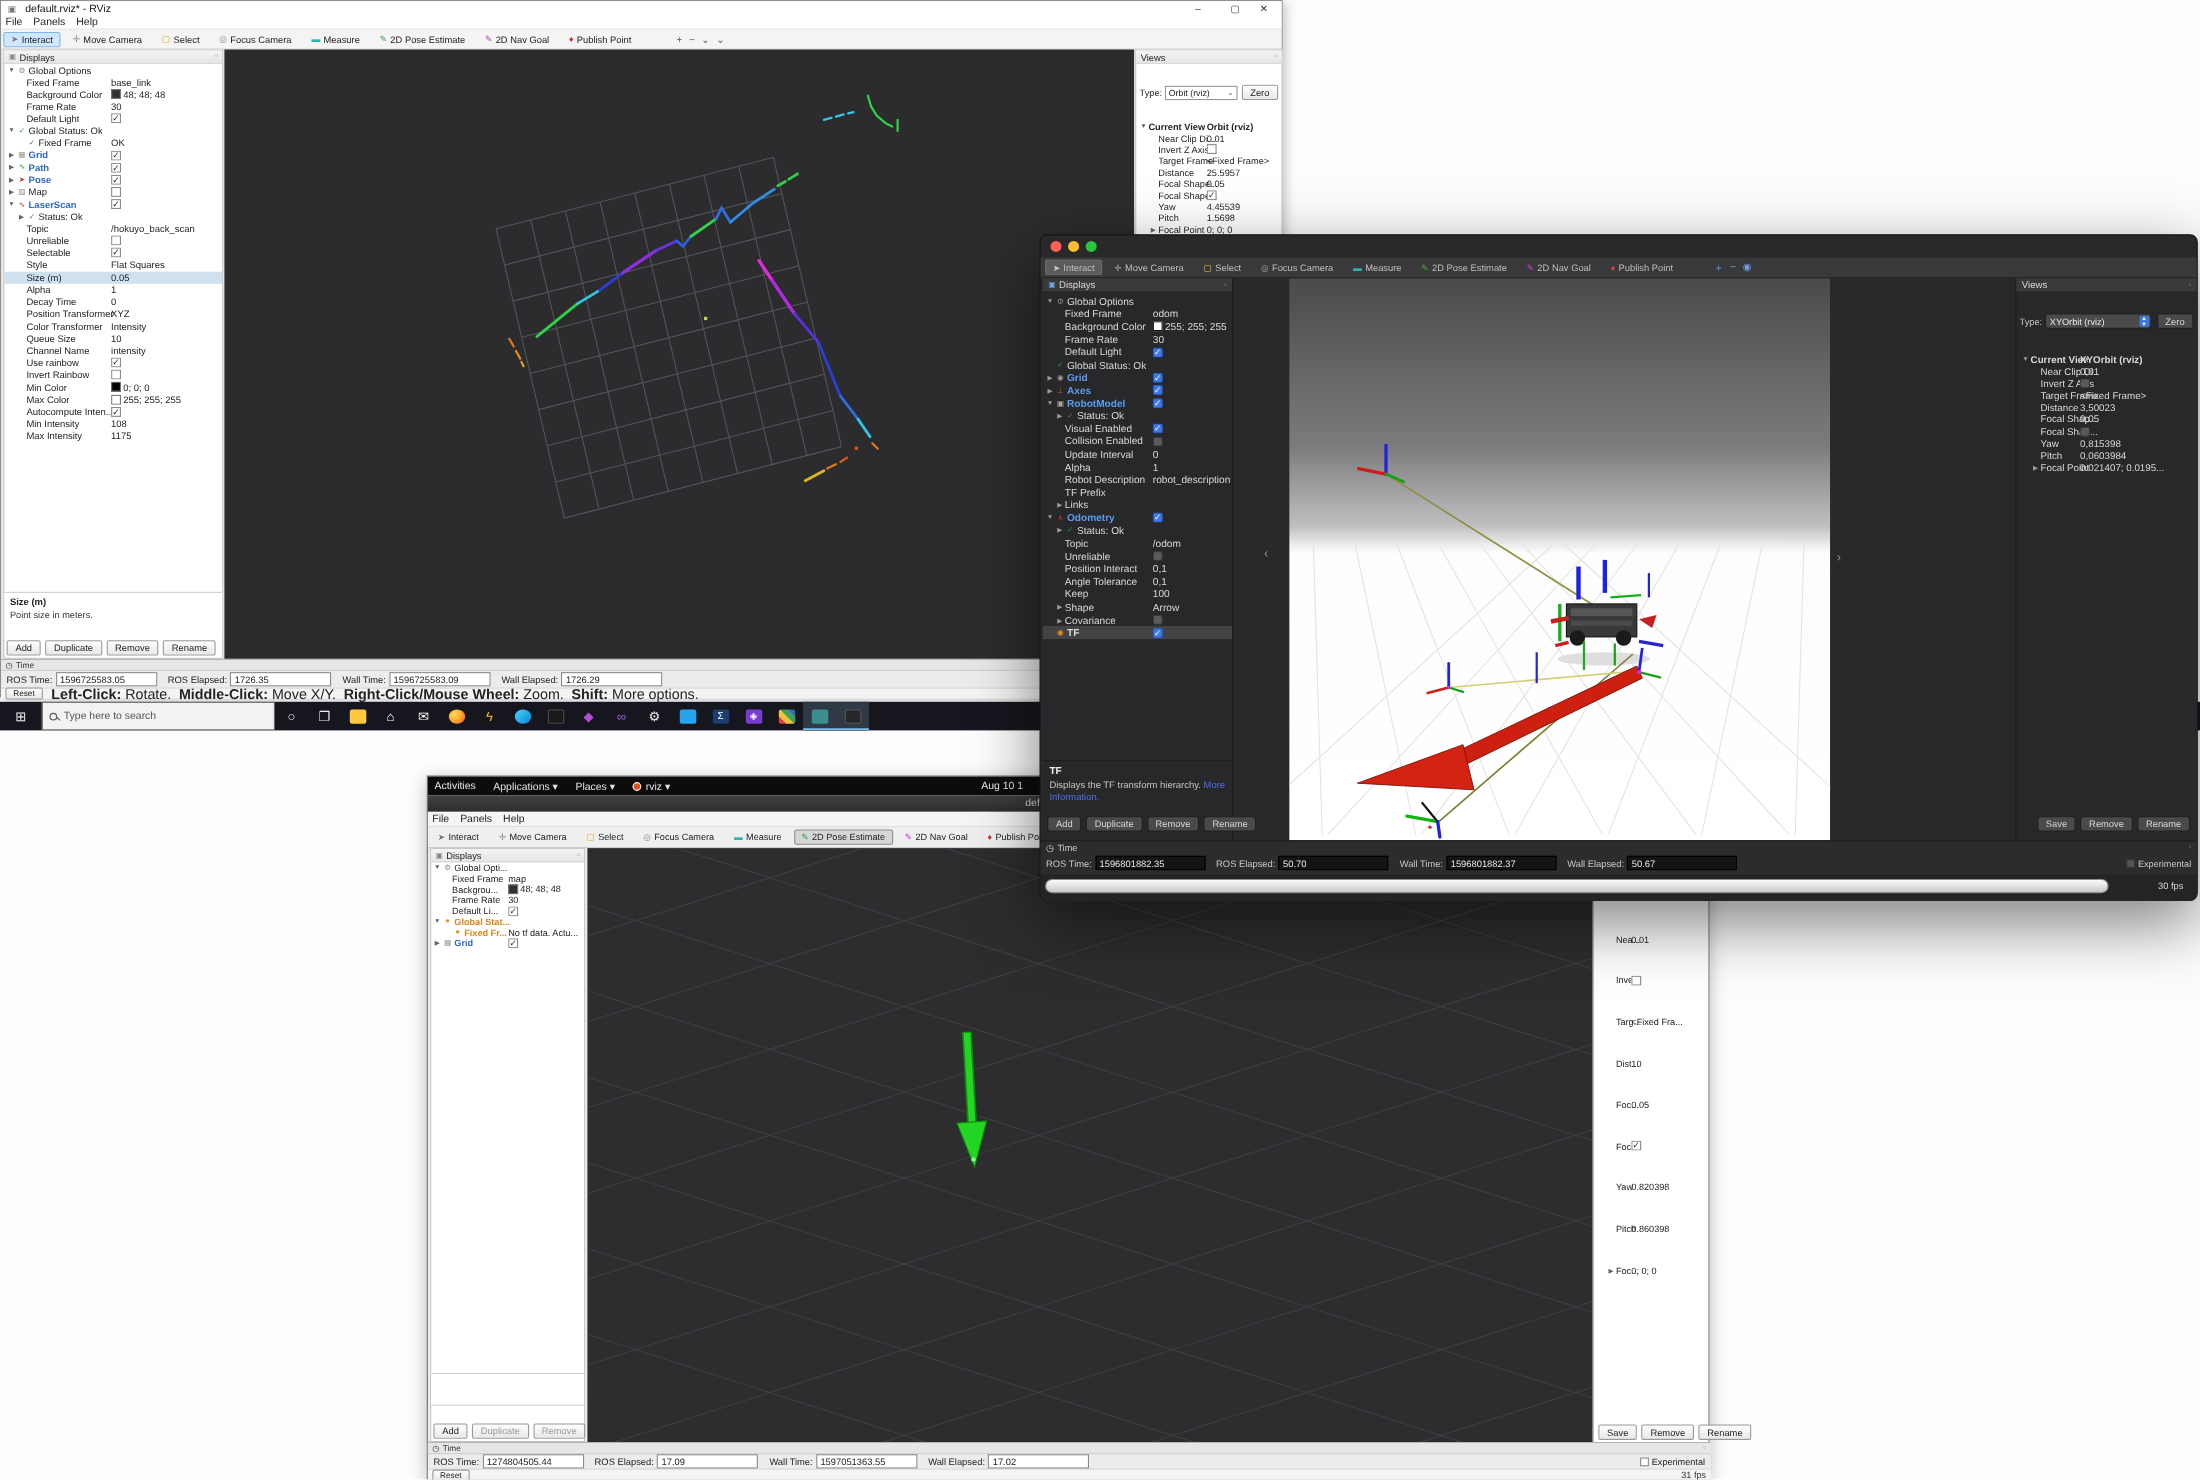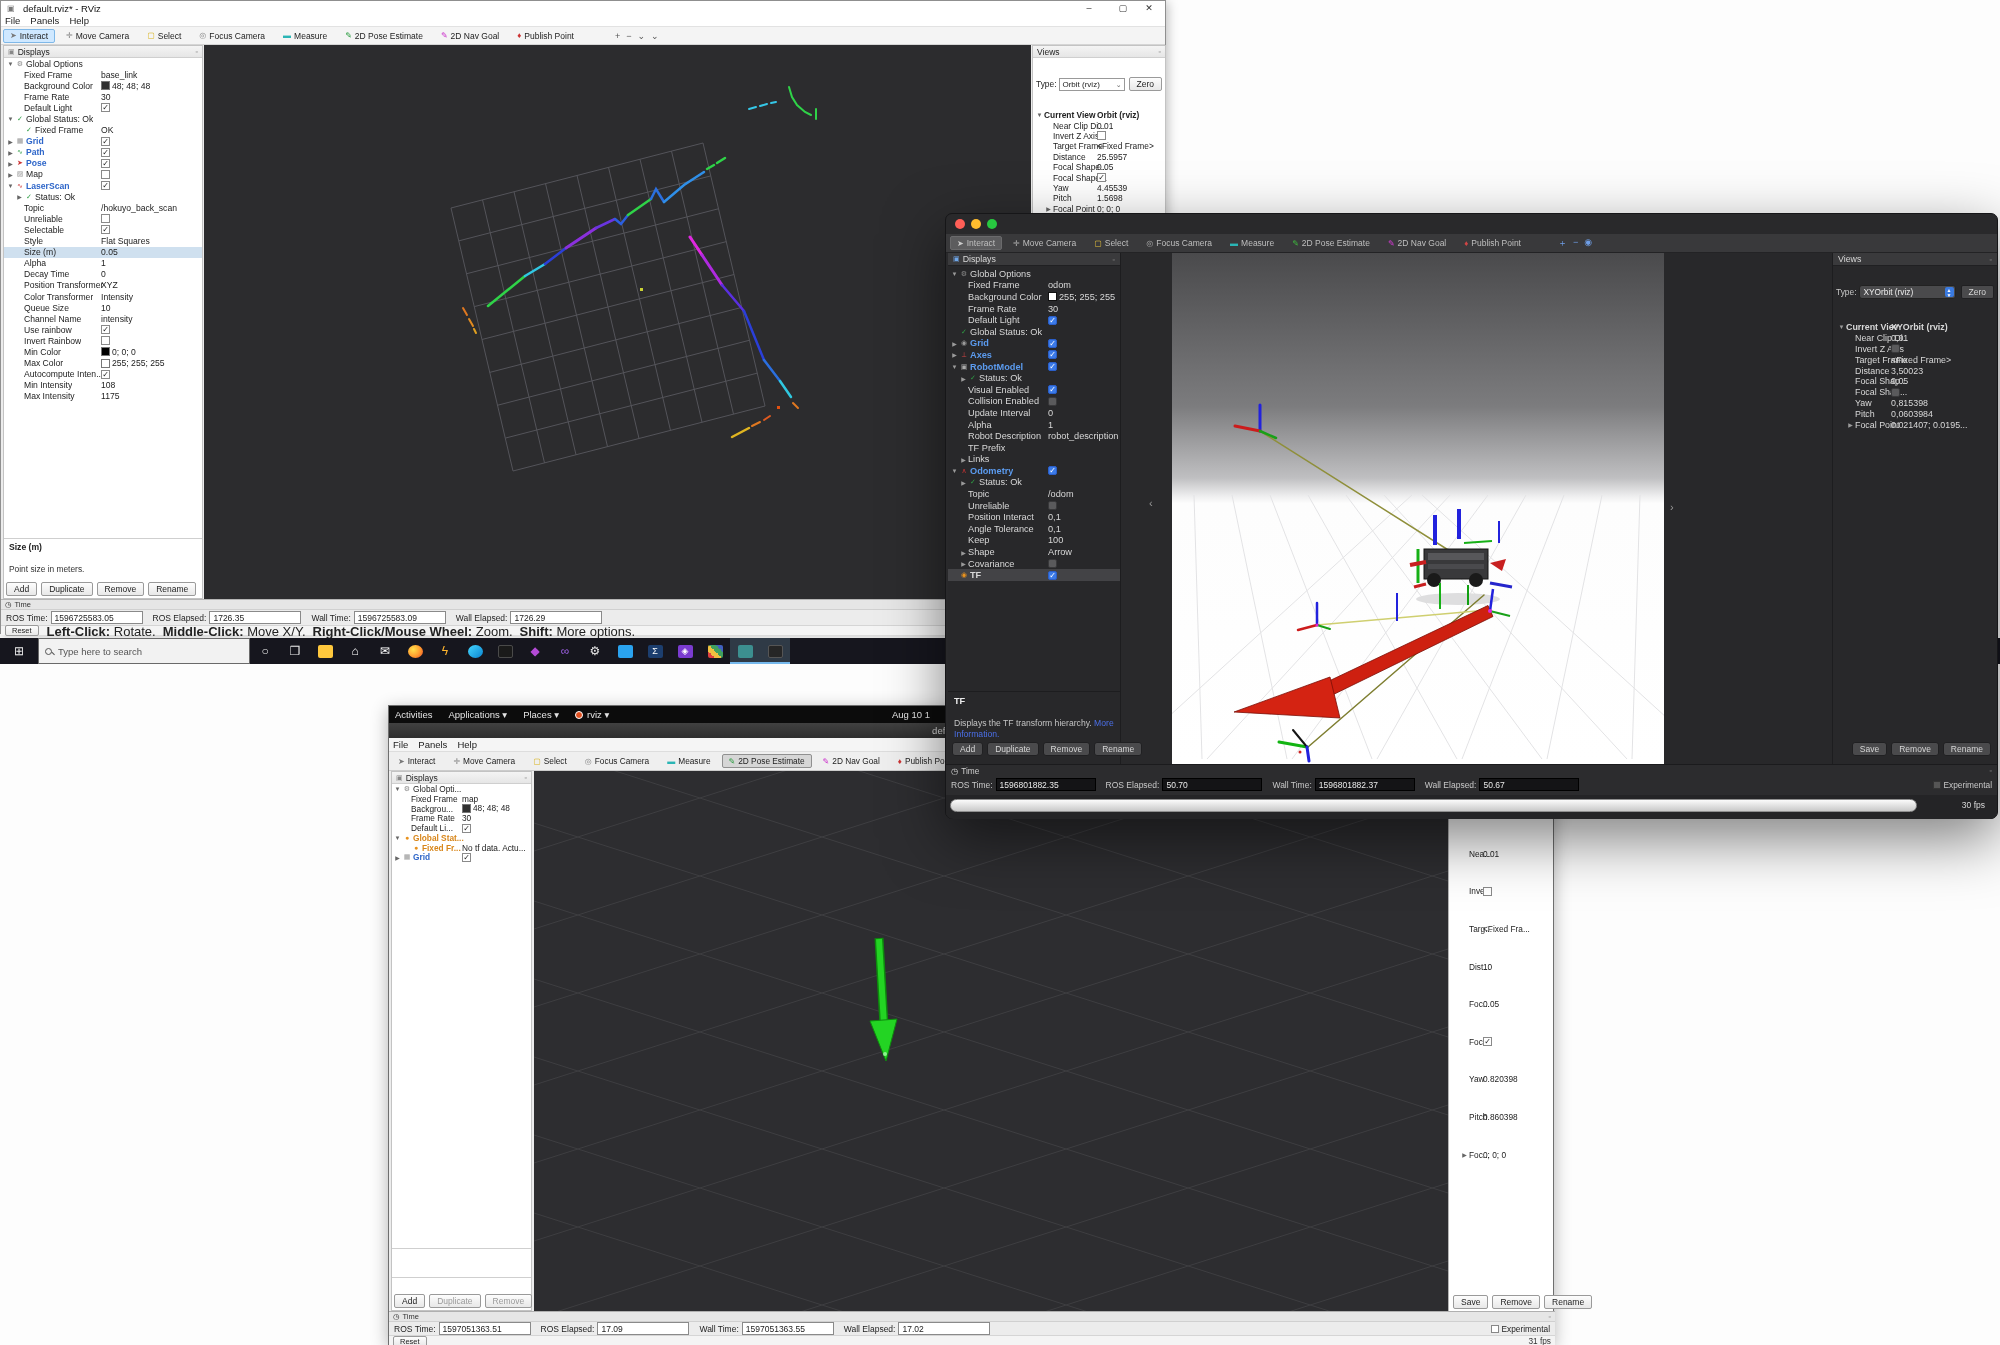--- a/index.html
+++ b/index.html
@@ -73,21 +73,21 @@
                 display:flex; align-items:center; padding-left:2px; font-size:8.5px; color:#222; }
   .panel { background:#ffffff; border:1px solid #c3c3c3; }
   .phead { height:12px; background:linear-gradient(#f4f4f4,#e6e6e6); border-bottom:1px solid #cfcfcf;
            font-size:8.5px; color:#222; display:flex; align-items:center; padding:0 4px; }
   .phead .pico { font-size:7px; color:#888; margin-right:3px; }
   .phead .pdock { margin-left:auto; font-size:7px; color:#888; }
   #w1-displays { left:2px; top:44px; width:200px; height:554px; --vc:97px; }
   #w1-displays .trow { height:11.1px; font-size:8.6px; color:#222; padding-left:2px; }
   .descbox { position:absolute; left:0; width:100%; border-top:1px solid #cfcfcf; background:#fff; padding:3px 5px; }
   .desc-t { font-size:8.6px; font-weight:bold; color:#222; }
-  .desc-x { font-size:8.4px; color:#333; margin-top:12px; }
+  .desc-x { font-size:8.4px; color:#333; margin-top:2px; }
   .btnrow { position:absolute; left:2px; display:flex; }
   #w1-viewport { left:203px; top:44px; width:827px; height:554px; background:#2c2c2e; }
   #w1-views { left:1031px; top:44px; width:134px; height:554px; --vc:64px; }
   #w1-views .trow { height:10.4px; font-size:8.4px; color:#222; padding-left:2px; }
   .typerow { display:flex; align-items:center; padding:19px 3px; }
   .typelabel { font-size:8.4px; color:#222; margin-right:3px; }
   .combo { flex:1; height:13px; border:1px solid #999; background:#fff; font-size:8px; color:#222;
            padding:0 2px; line-height:12px; position:relative; }
   .combo:after { content:"⌄"; position:absolute; right:2px; top:0; font-size:7px; color:#666; }
   .zerobtn { margin-left:4px; }
@@ -923,21 +923,21 @@
     <div class="w3-timepanel abs">
       <div class="timehead">
         <span style="margin-right:3px">◷</span>
         <span>Time</span>
         <span class="pdock">▫</span>
       </div>
       <div class="fieldrow" style="height:13px">
         <span style="display:inline-flex">
             <span class="fpair">
               <span class="flabel">ROS Time:</span>
-              <span class="fbox">1597051363.51</span>
+              <span class="fbox">1274804505.44</span>
             </span>
             <span class="fpair">
               <span class="flabel">ROS Elapsed:</span>
               <span class="fbox">17.09</span>
             </span>
             <span class="fpair">
               <span class="flabel">Wall Time:</span>
               <span class="fbox">1597051363.55</span>
             </span>
             <span class="fpair">

